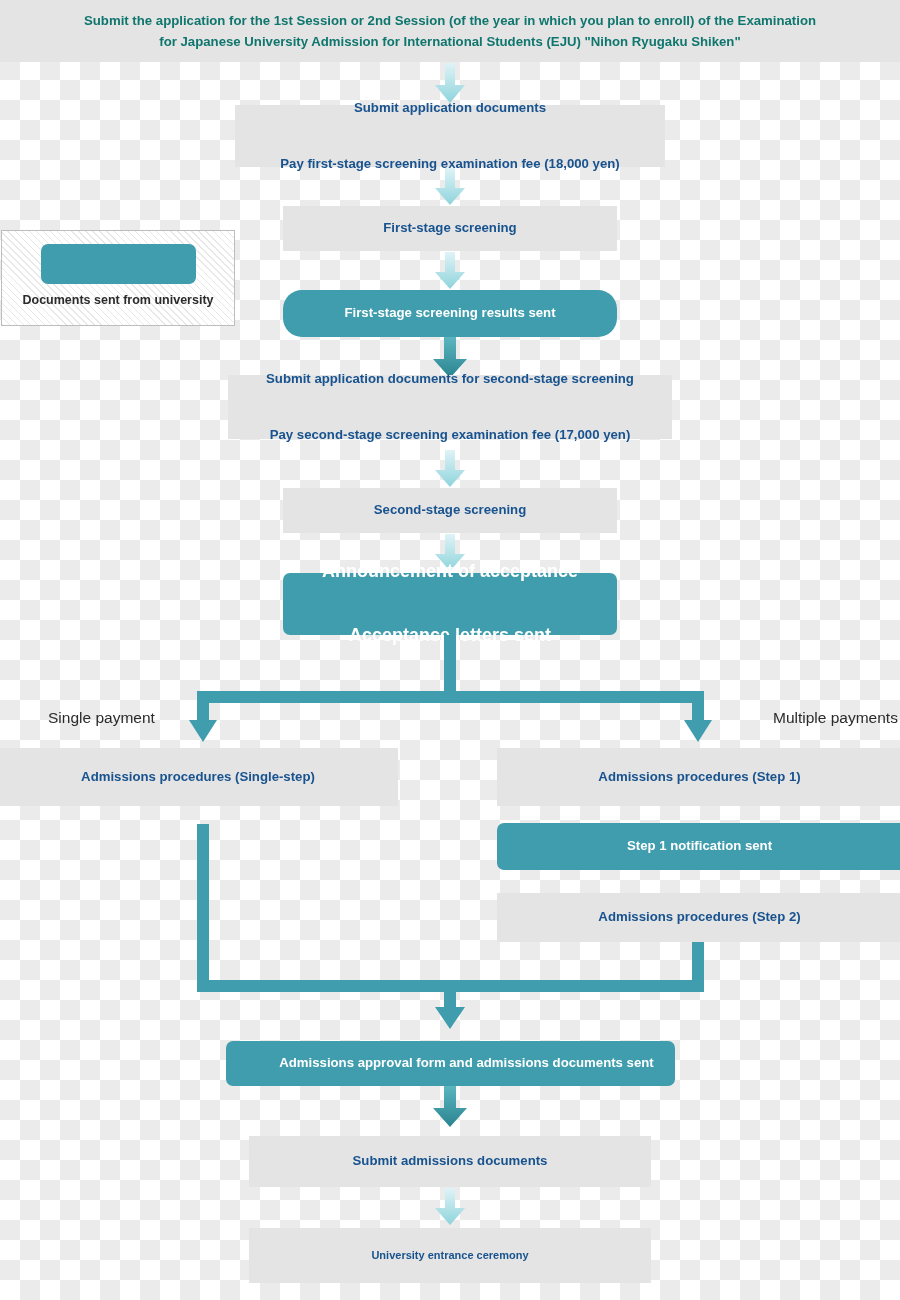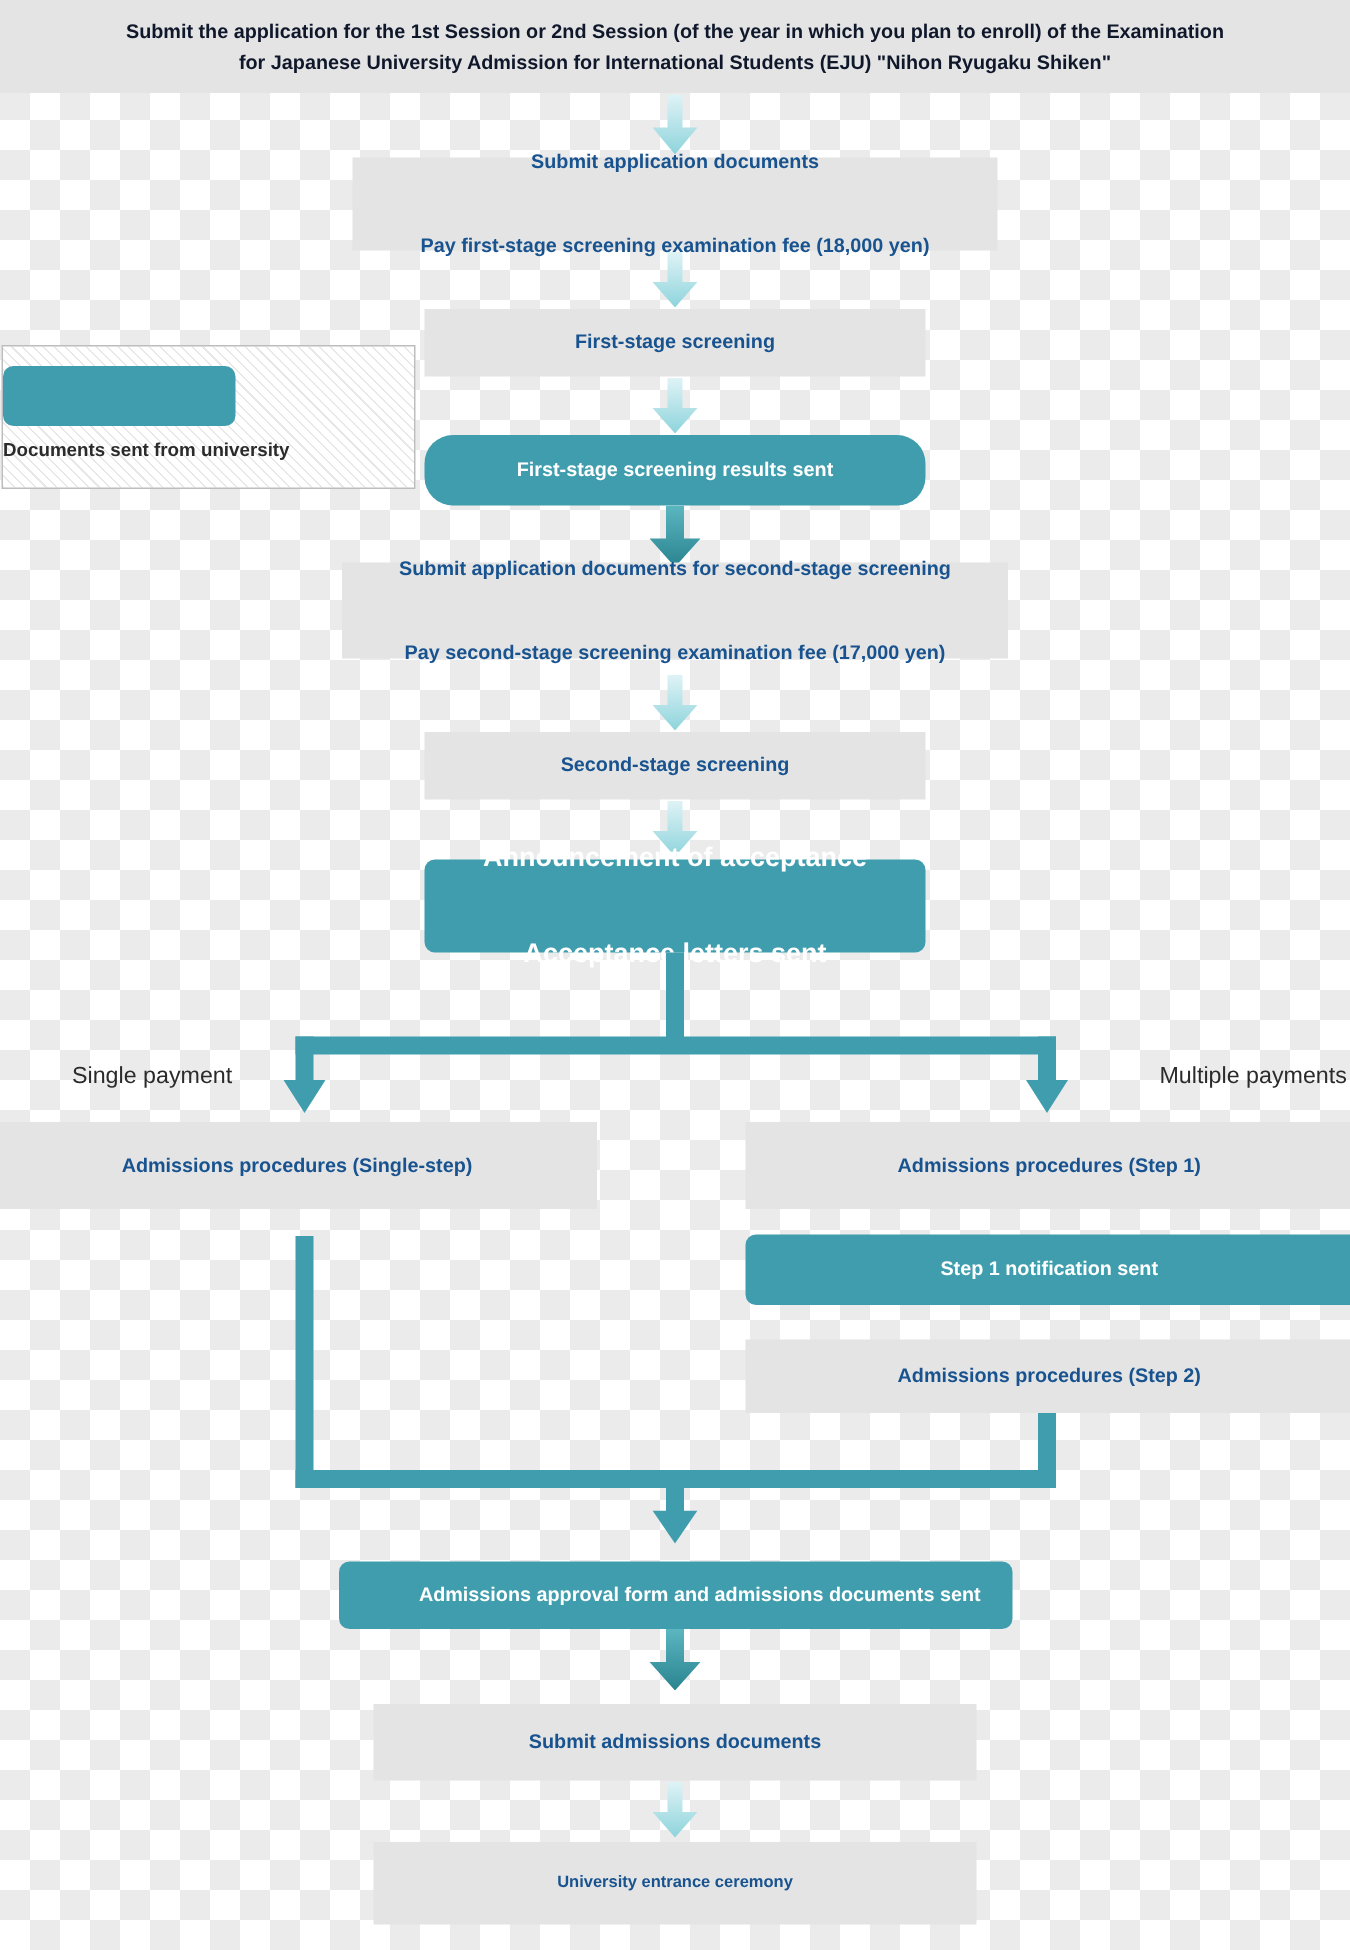--- a/index.html
+++ b/index.html
@@ -52,40 +52,40 @@
   
   #header-banner {
     position: absolute;
     left: 0; top: 0;
     width: 900px; height: 62px;
     background: #e4e4e4;
     display: flex;
     flex-direction: column;
     align-items: center;
     justify-content: center;
-    color: #0f172a;
+    color: #0f766e;
     font-weight: bold;
     font-size: 13.2px;
     line-height: 1.62;
     text-align: center;
   }
 
   
   #legend {
     position: absolute;
     left: 1px; top: 230px;
-    width: 276px; height: 96px;
+    width: 234px; height: 96px;
     box-sizing: border-box;
     border: 1px solid #bdbdbd;
     background-color: #ffffff;
     background-image: repeating-linear-gradient(45deg,
        #e8e8e8 0px, #e8e8e8 1px, #ffffff 1px, #ffffff 5px);
     display: flex;
     flex-direction: column;
-    align-items: flex-start;
+    align-items: center;
   }
   #legend-swatch {
     width: 155px; height: 40px;
     margin-top: 13px;
     background: #3f9dad;
     border-radius: 7px;
   }
   #legend-label {
     margin-top: 9px;
     font-size: 12.5px;

